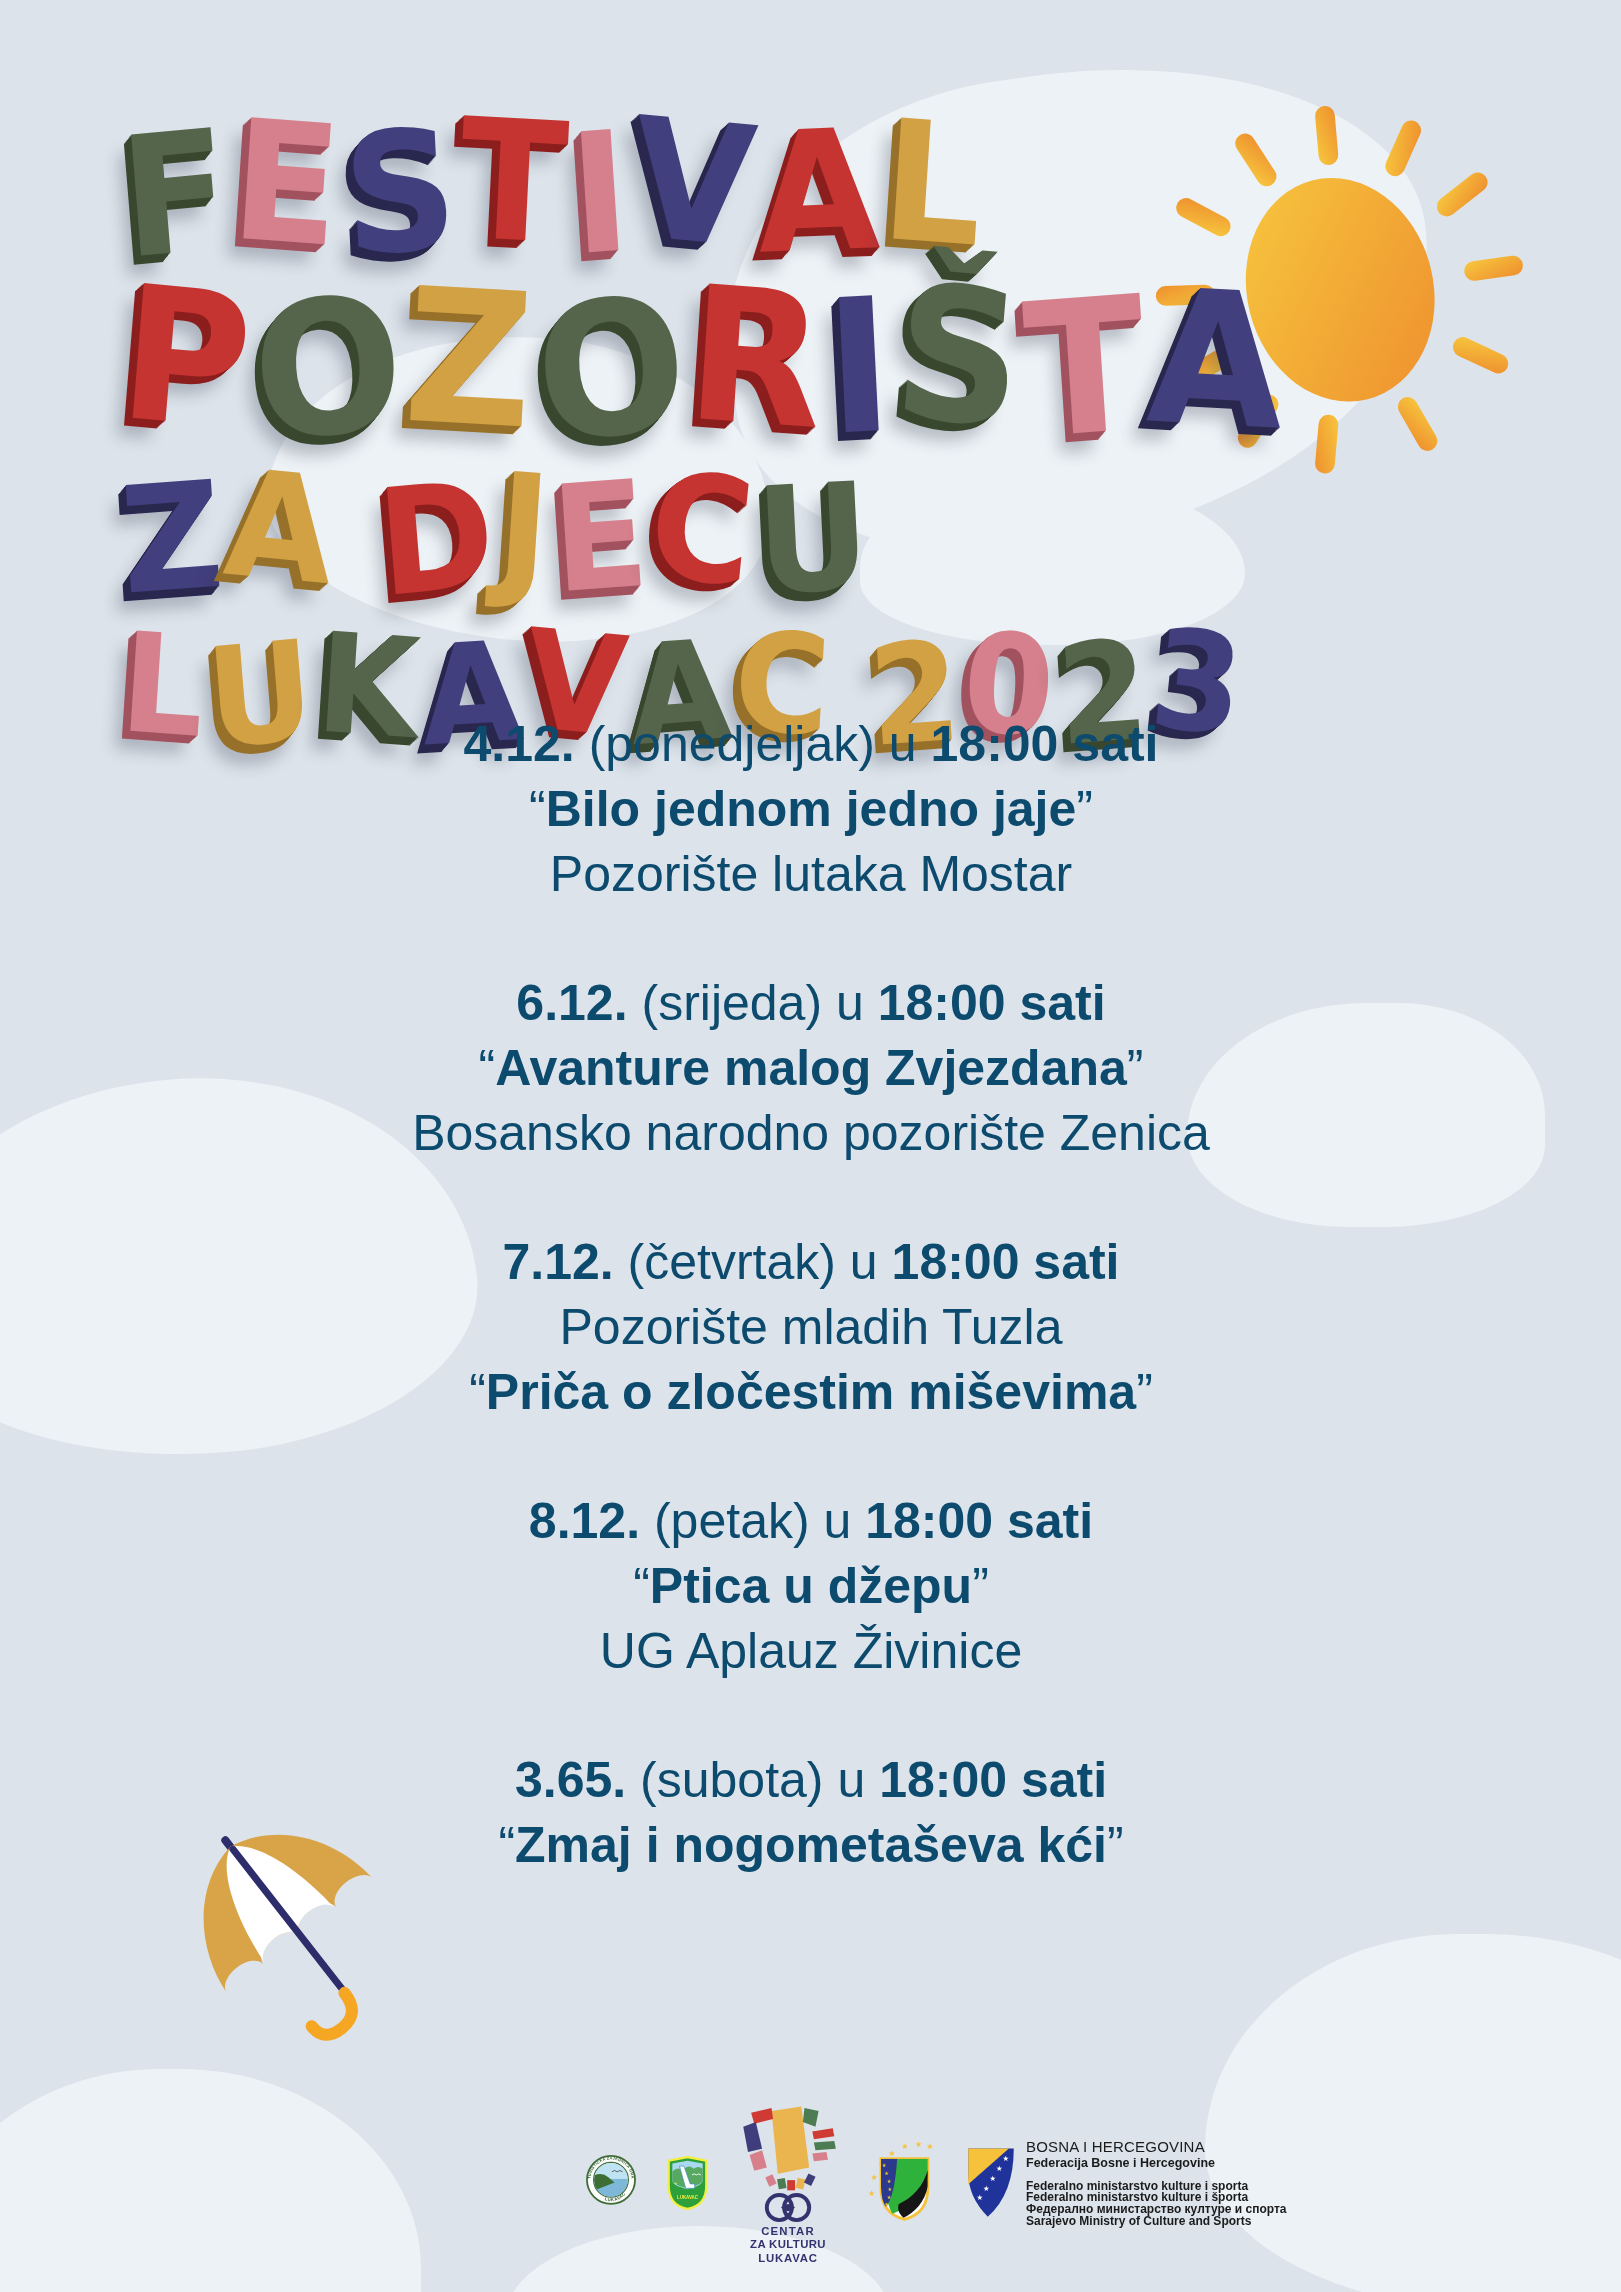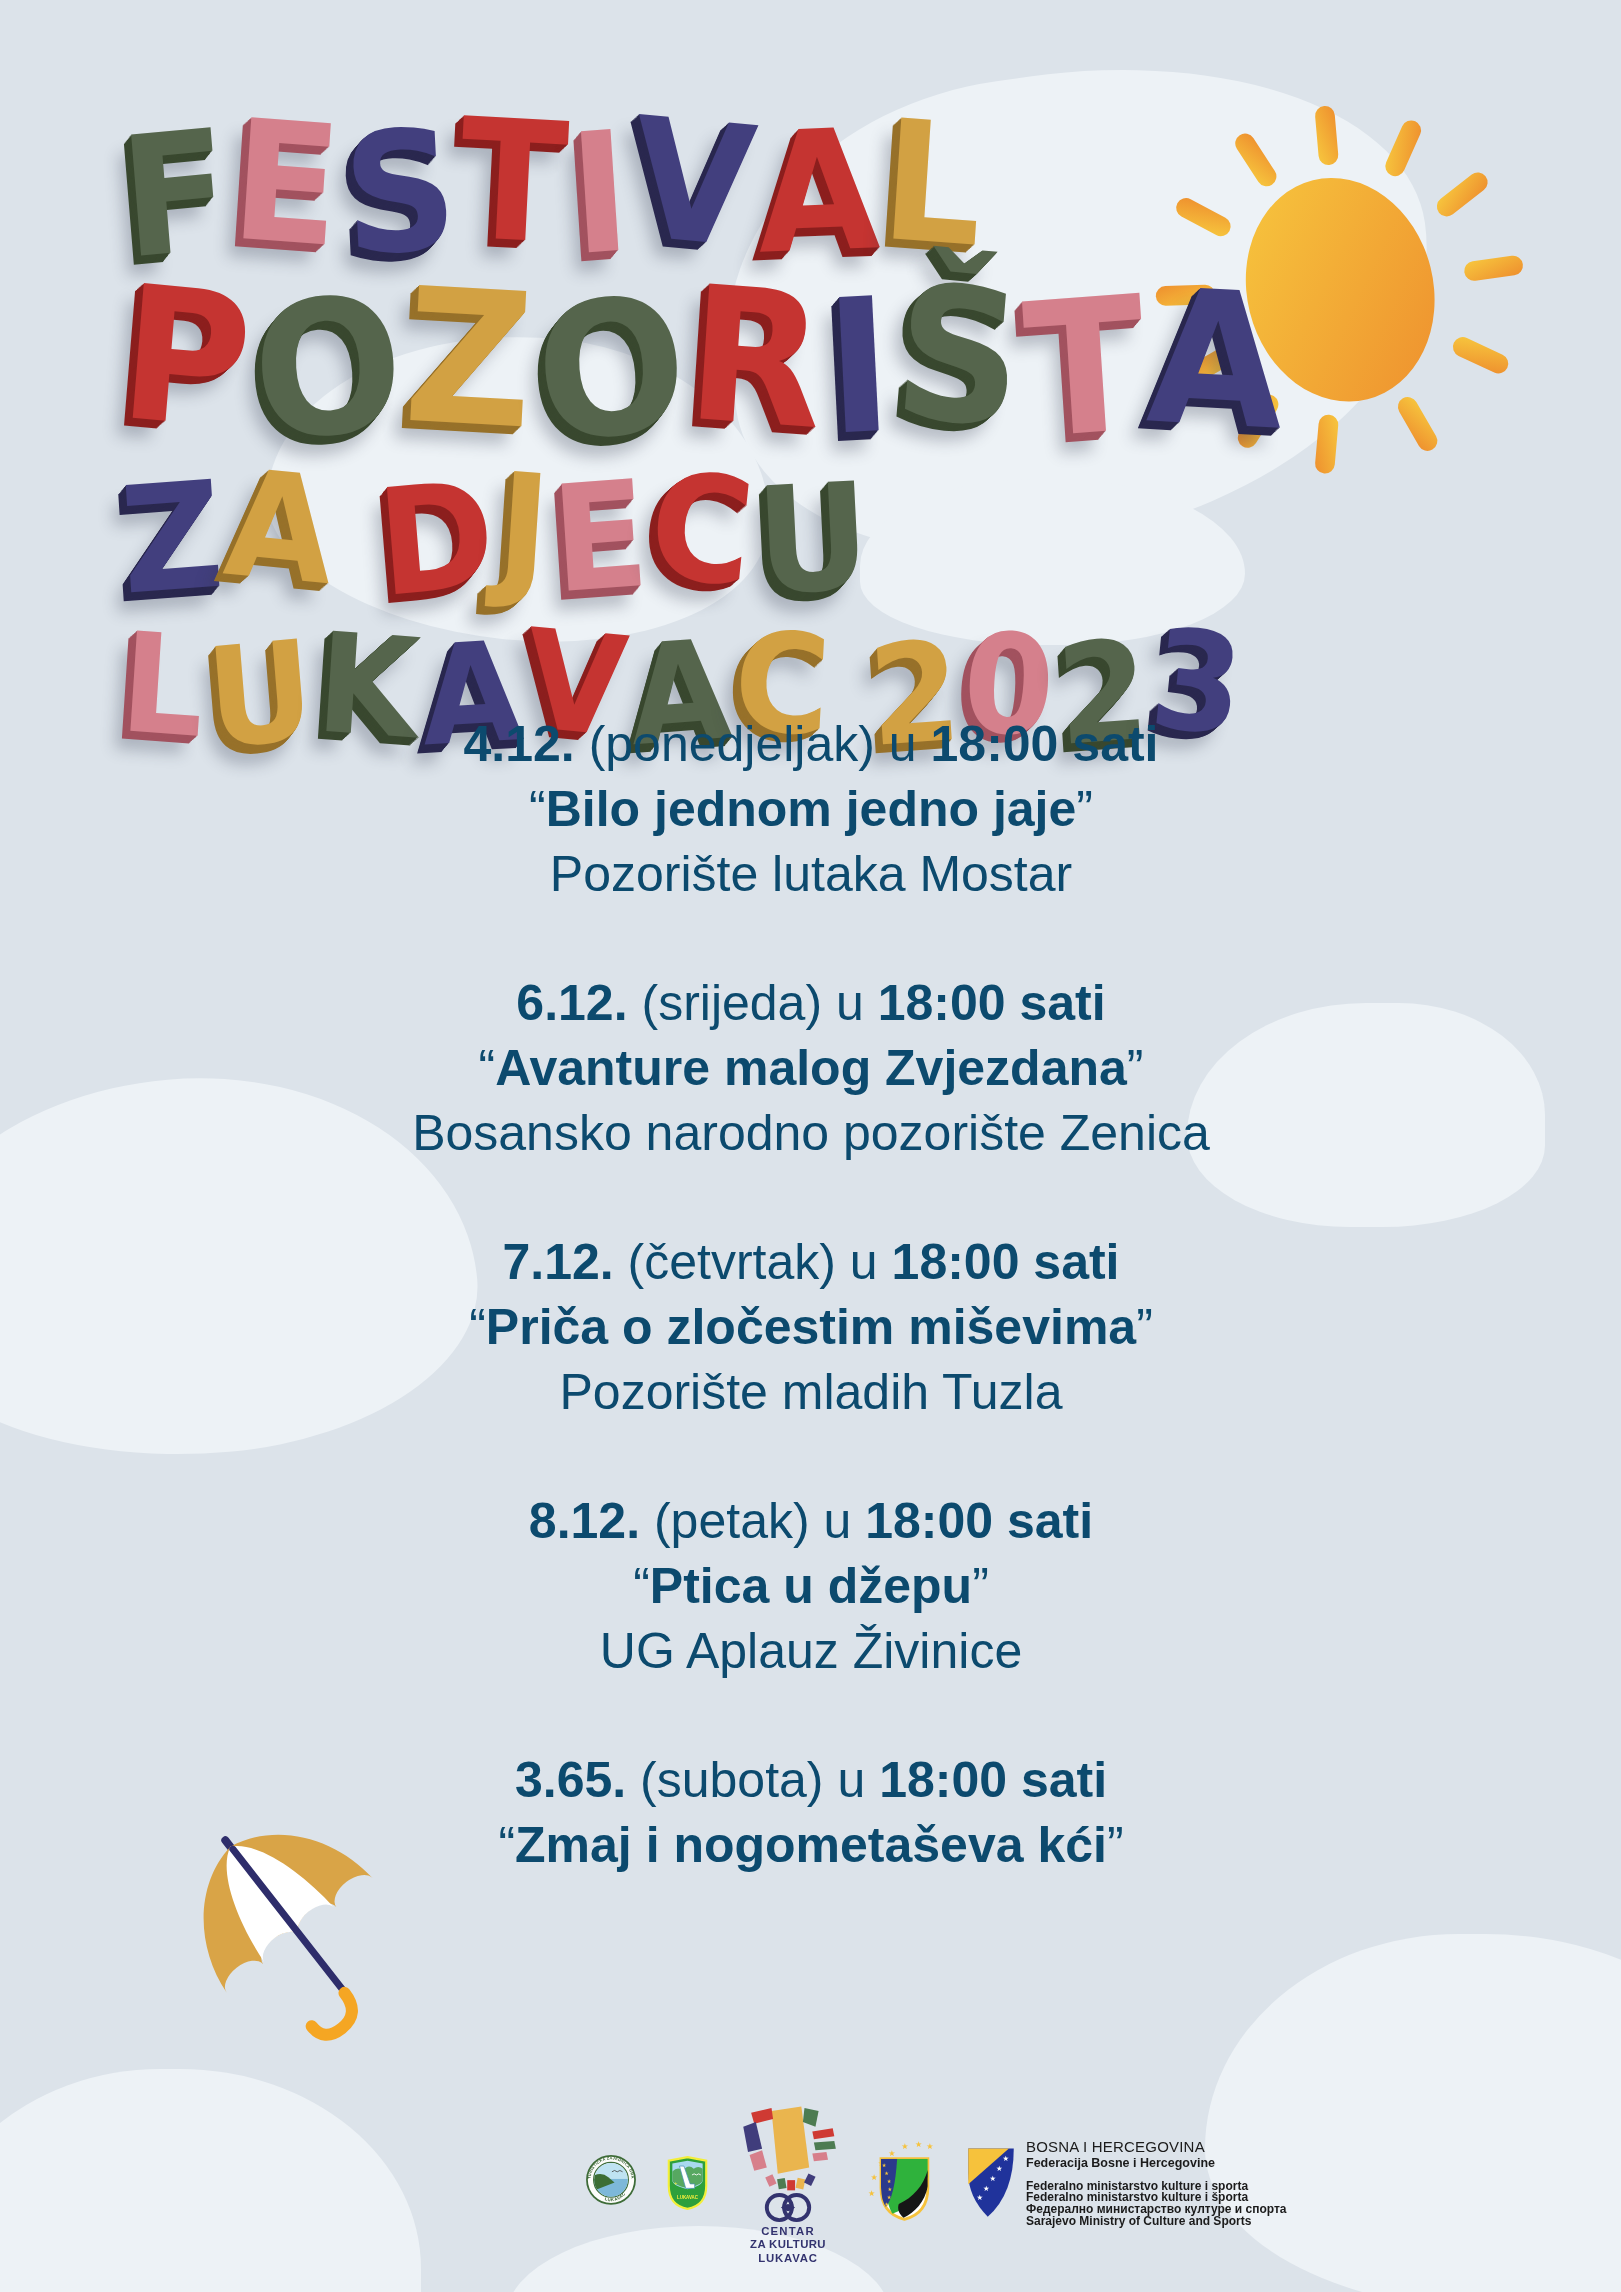--- a/index.html
+++ b/index.html
@@ -87,22 +87,22 @@
         <div class="eline"><span class="q">“</span><b>Bilo jednom jedno jaje</b><span class="q">”</span></div>
         <div class="eline rg">Pozorište lutaka Mostar</div>
       </div>
       <div class="entry">
         <div class="eline"><b>6.12.</b> <span class="rg">(srijeda)</span> <span class="rg">u</span> <b>18:00 sati</b></div>
         <div class="eline"><span class="q">“</span><b>Avanture malog Zvjezdana</b><span class="q">”</span></div>
         <div class="eline rg">Bosansko narodno pozorište Zenica</div>
       </div>
       <div class="entry">
         <div class="eline"><b>7.12.</b> <span class="rg">(četvrtak)</span> <span class="rg">u</span> <b>18:00 sati</b></div>
+        <div class="eline rg">Pozorište mladih Tuzla</div>
         <div class="eline"><span class="q">“</span><b>Priča o zločestim miševima</b><span class="q">”</span></div>
-        <div class="eline rg">Pozorište mladih Tuzla</div>
       </div>
       <div class="entry">
         <div class="eline"><b>8.12.</b> <span class="rg">(petak)</span> <span class="rg">u</span> <b>18:00 sati</b></div>
         <div class="eline"><span class="q">“</span><b>Ptica u džepu</b><span class="q">”</span></div>
         <div class="eline rg">UG Aplauz Živinice</div>
       </div>
       <div class="entry">
         <div class="eline"><b>3.65.</b> <span class="rg">(subota)</span> <span class="rg">u</span> <b>18:00 sati</b></div>
         <div class="eline"><span class="q">“</span><b>Zmaj i nogometaševa kći</b><span class="q">”</span></div>
       </div>

